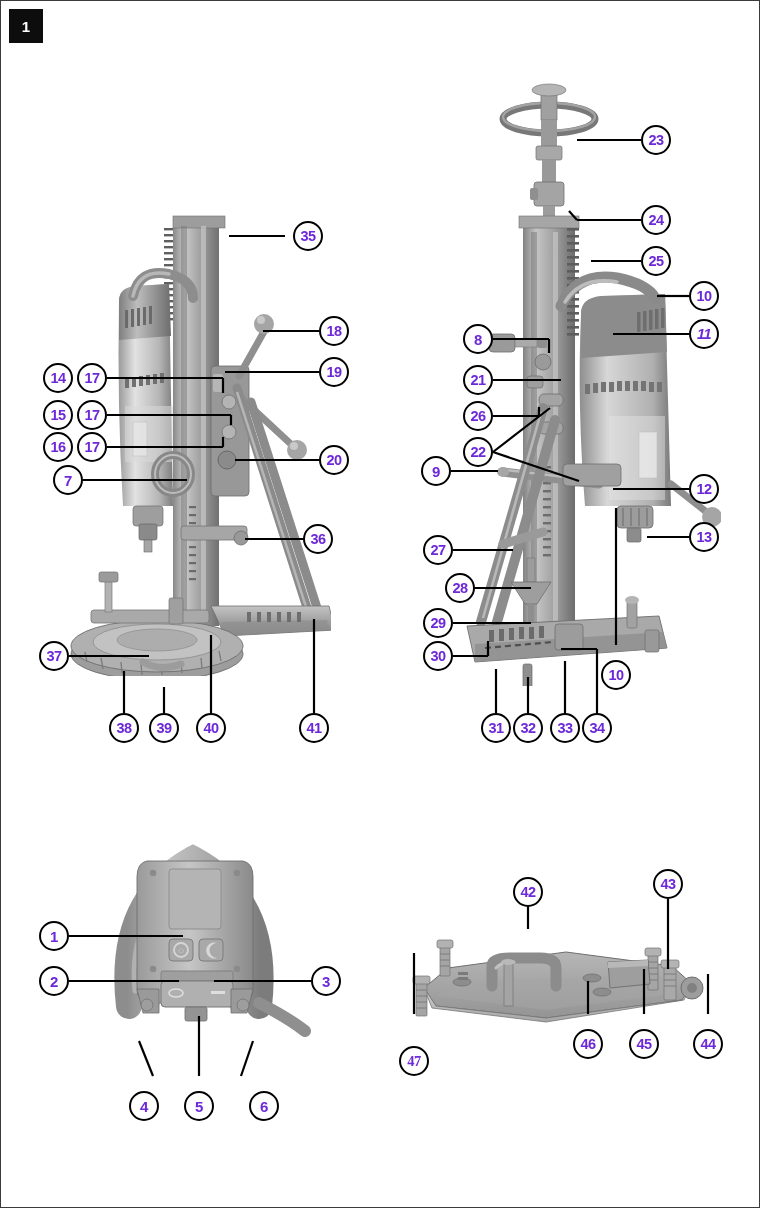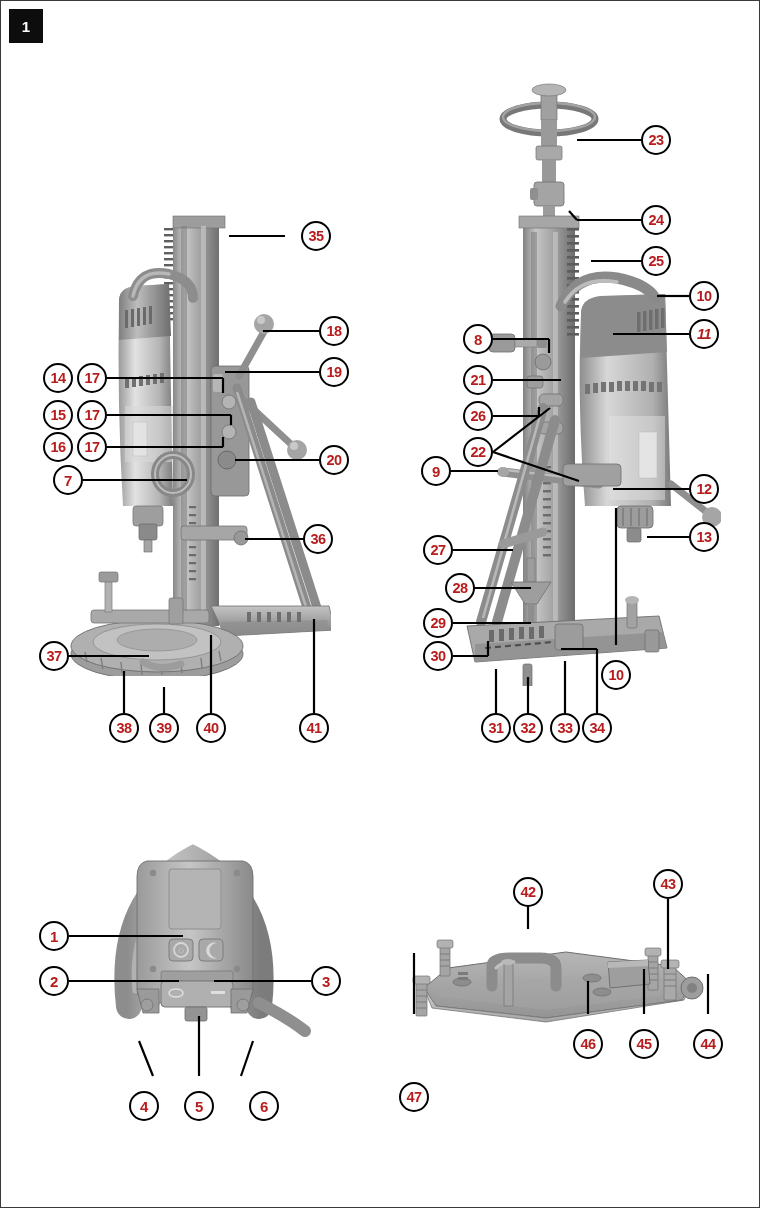--- a/index.html
+++ b/index.html
@@ -26,21 +26,21 @@
     line-height:1;
   }
 
   
   .callout{
     position:absolute;
     width:30px;height:30px;
     border:2.3px solid #000000;
     border-radius:50%;
     background:#ffffff;
-    color:#b91c1c;
+    color:#6d28d9;
     font-size:15px;
     font-weight:bold;
     letter-spacing:-0.5px;
     display:flex;align-items:center;justify-content:center;
     box-sizing:border-box;
     z-index:40;
     line-height:1;
   }
   .callout.two-digit{font-size:14.5px;}
 
@@ -661,28 +661,28 @@
       <div class="callout two-digit" style="left: 462px; top: 400px;">26</div>
       <div class="callout two-digit" style="left: 422px; top: 534px;">27</div>
       <div class="callout two-digit" style="left: 444px; top: 572px;">28</div>
       <div class="callout two-digit" style="left: 422px; top: 607px;">29</div>
       <div class="callout two-digit" style="left: 422px; top: 640px;">30</div>
       <div class="callout two-digit" style="left: 600px; top: 659px;">10</div>
       <div class="callout two-digit" style="left: 480px; top: 712px;">31</div>
       <div class="callout two-digit" style="left: 512px; top: 712px;">32</div>
       <div class="callout two-digit" style="left: 549px; top: 712px;">33</div>
       <div class="callout two-digit" style="left: 581px; top: 712px;">34</div>
-      <div class="callout two-digit" style="left: 300px; top: 220px; text-align: right;">35</div>
+      <div class="callout two-digit" style="left: 292px; top: 220px; text-align: right;">35</div>
       <div class="callout two-digit" style="left: 302px; top: 523px;">36</div>
       <div class="callout two-digit" style="left: 38px; top: 640px;">37</div>
       <div class="callout two-digit" style="left: 108px; top: 712px;">38</div>
       <div class="callout two-digit" style="left: 148px; top: 712px;">39</div>
       <div class="callout two-digit" style="left: 195px; top: 712px;">40</div>
       <div class="callout two-digit" style="left: 298px; top: 712px;">41</div>
       <div class="callout two-digit" style="left: 512px; top: 868px; margin-top: 8px;">42</div>
       <div class="callout two-digit" style="left: 652px; top: 868px;">43</div>
       <div class="callout two-digit" style="left: 692px; top: 1028px;">44</div>
       <div class="callout two-digit" style="left: 628px; top: 1028px;">45</div>
       <div class="callout two-digit" style="left: 572px; top: 1028px;">46</div>
-      <div class="callout two-digit" style="left: 398px; top: 1081px;">47</div>
+      <div class="callout two-digit" style="left: 398px; top: 1045px; font-family: Liberation Serif, serif;">47</div>
     </div>
 
 </div>
 
 </body></html>

